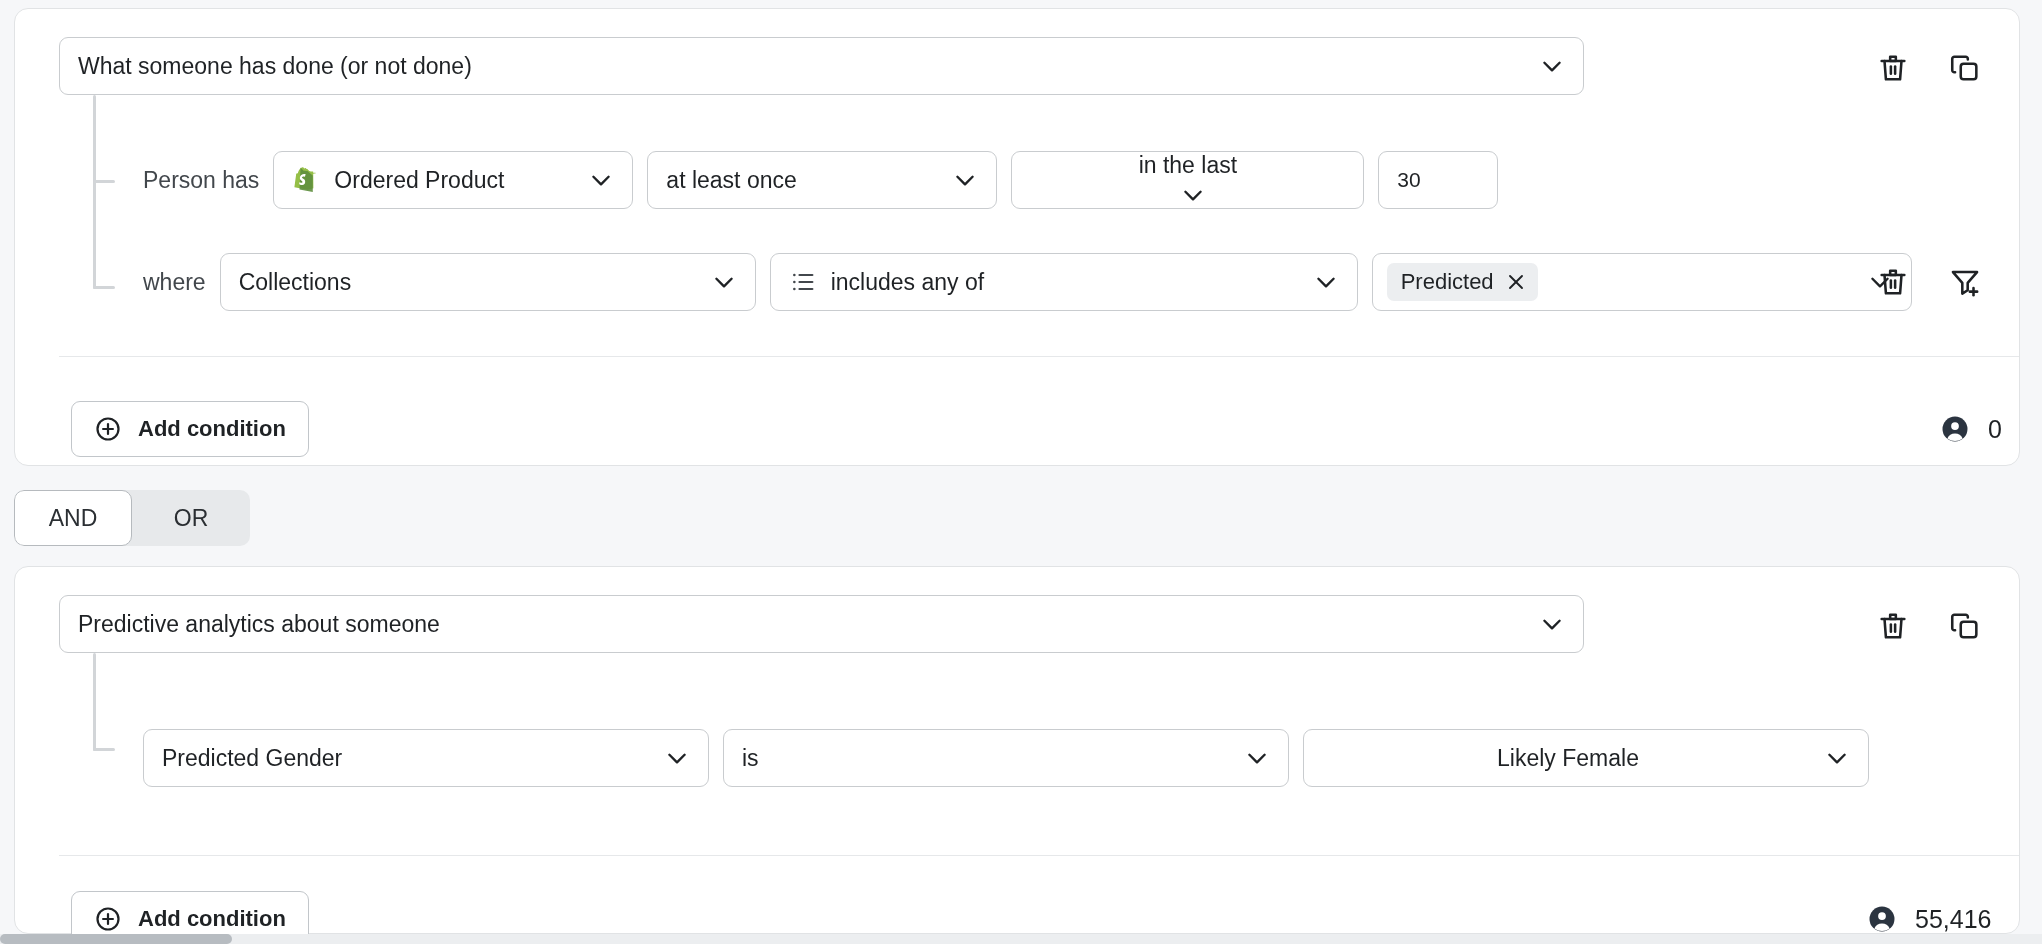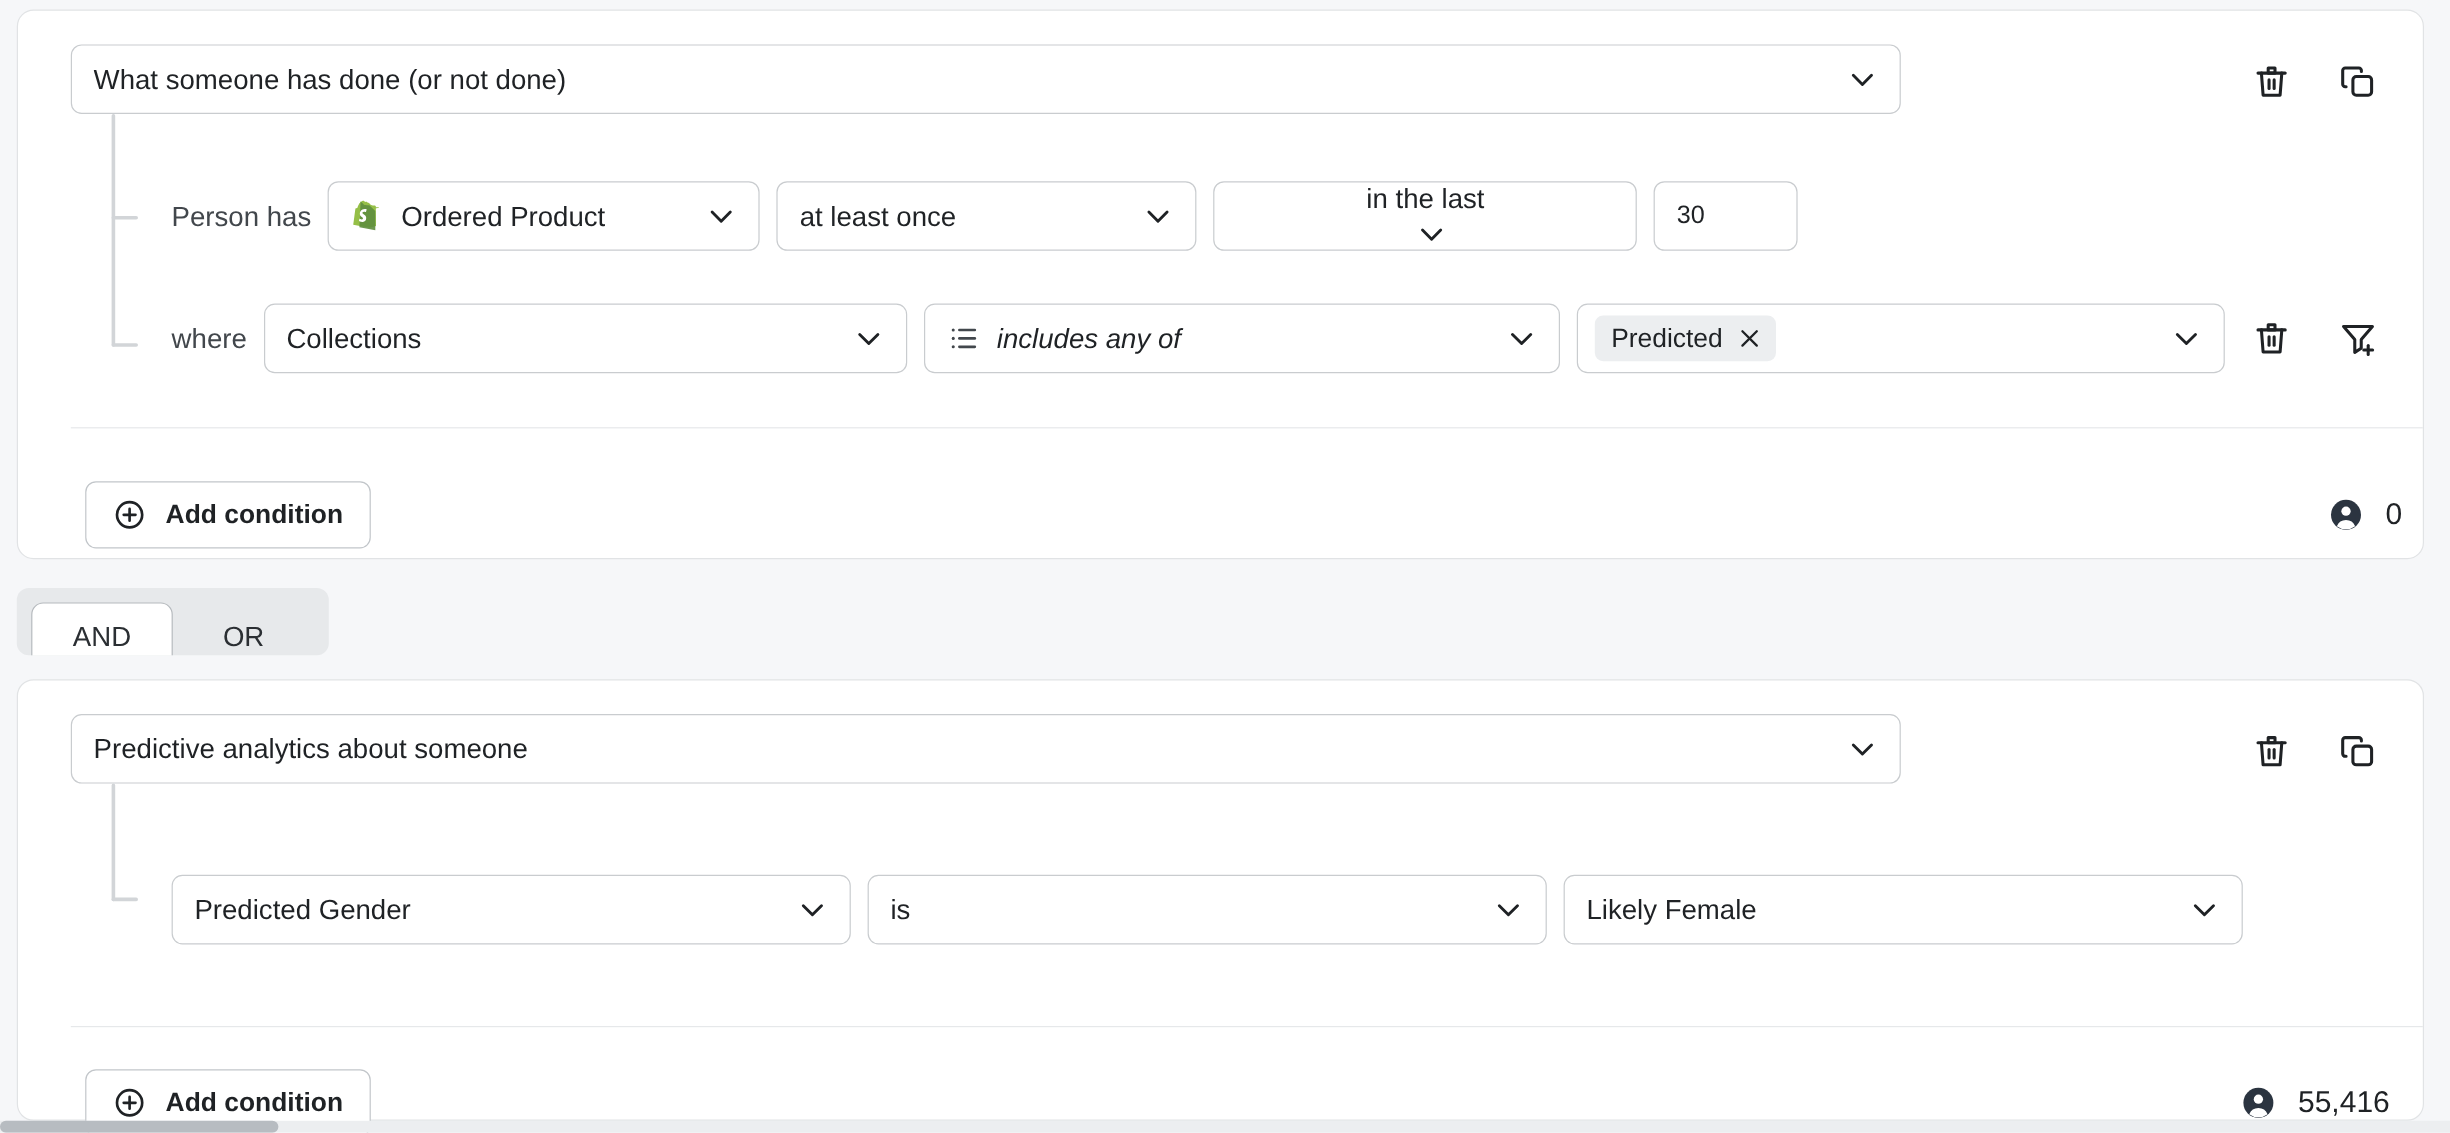--- a/index.html
+++ b/index.html
@@ -196,21 +196,21 @@
   .person-ico { width: 30px; height: 30px; display: block; }
 
   
   .andor {
     position: absolute;
     left: 14px;
     top: 490px;
     display: inline-flex;
     background: #e7e9eb;
     border-radius: 10px;
-    padding: 12px;
+    padding: 0;
     height: 56px;
     box-sizing: border-box;
     overflow: hidden;
   }
   .andor-seg {
     min-width: 118px;
     display: flex;
     align-items: center;
     justify-content: center;
     font-size: 23px;
@@ -332,21 +332,21 @@
     <div class="cond-row" style="left:128px; top:244px;">
       <span class="row-label">where</span>
       <div class="select-box" style="width:536px;">
         <span class="val">Collections</span>
         <span class="chev">
           <svg viewBox="0 0 24 24" width="26" height="26" fill="none" stroke="#1f2225" stroke-width="2.2" stroke-linecap="round" stroke-linejoin="round">
               <polyline points="5 9 12 16 19 9"></polyline>
             </svg>
         </span>
       </div>
-      <div class="select-box" style="width:530px;font-style:italic;">
+      <div class="select-box" style="width:588px;">
         <span class="list-ico">
           <svg viewBox="0 0 24 24" width="28" height="28" fill="none" stroke="#42474c" stroke-width="1.9" stroke-linecap="round">
             <path d="M9 6h11"></path>
               <path d="M9 12h11"></path>
               <path d="M9 18h11"></path>
             <circle cx="4.6" cy="6" r="1.1" fill="#42474c" stroke="none"></circle>
             <circle cx="4.6" cy="12" r="1.1" fill="#42474c" stroke="none"></circle>
             <circle cx="4.6" cy="18" r="1.1" fill="#42474c" stroke="none"></circle>
           </svg>
         </span>
@@ -470,21 +470,21 @@
         </span>
       </div>
       <div class="select-box" style="width:566px;">
         <span class="val">is</span>
         <span class="chev">
           <svg viewBox="0 0 24 24" width="26" height="26" fill="none" stroke="#1f2225" stroke-width="2.2" stroke-linecap="round" stroke-linejoin="round">
               <polyline points="5 9 12 16 19 9"></polyline>
             </svg>
         </span>
       </div>
-      <div class="select-box" style="width:566px;">
+      <div class="select-box" style="width:566px;text-align:center;">
         <span class="val">Likely Female</span>
         <span class="chev">
           <svg viewBox="0 0 24 24" width="26" height="26" fill="none" stroke="#1f2225" stroke-width="2.2" stroke-linecap="round" stroke-linejoin="round">
               <polyline points="5 9 12 16 19 9"></polyline>
             </svg>
         </span>
       </div>
     </div>
 
     <div class="divider" style="top:288px;"></div>

